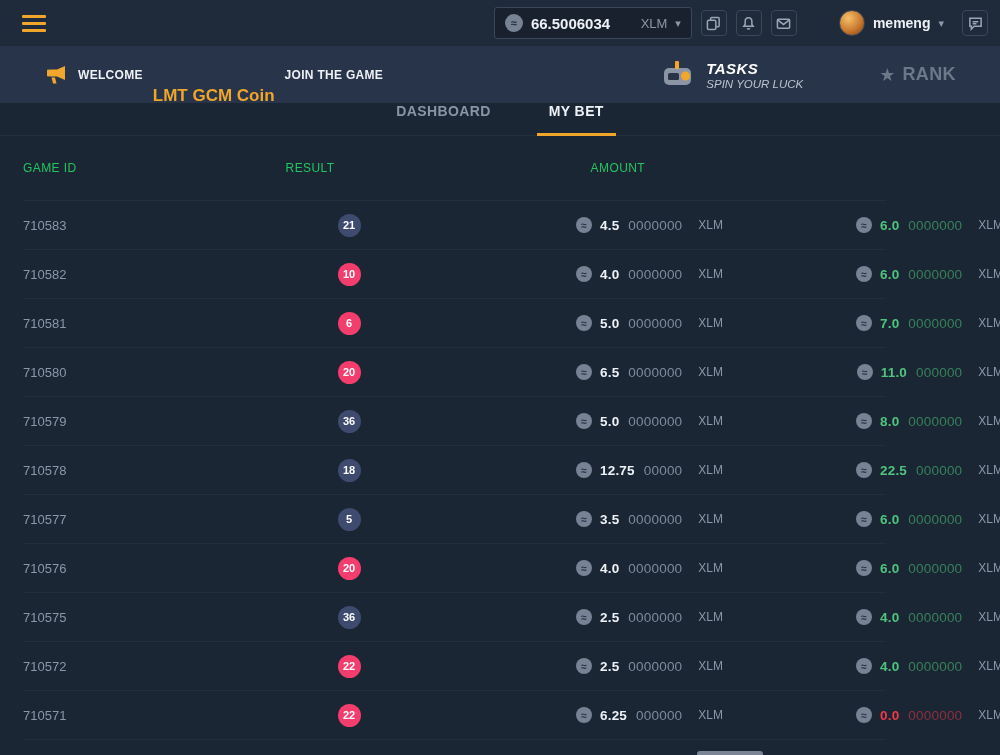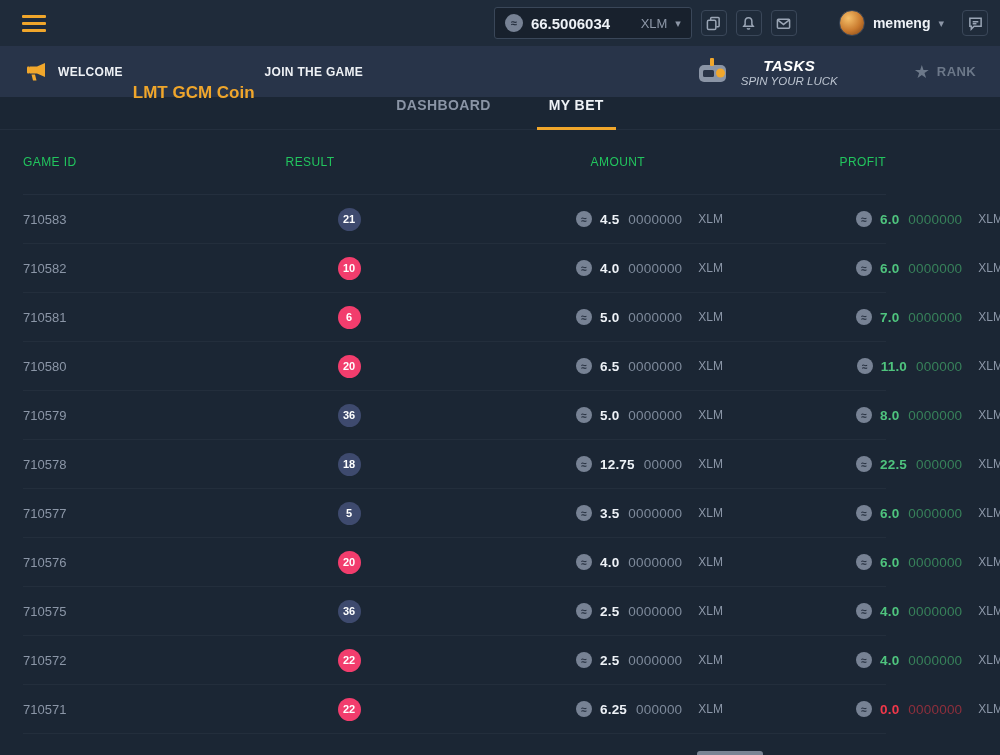--- a/index.html
+++ b/index.html
@@ -45,35 +45,35 @@
   .avatar {
     width:26px; height:26px; border-radius:50%;
     background: radial-gradient(circle at 35% 30%, #f5c06a, #c97a2e 55%, #7a4014);
     border:1px solid #3a4759;
   }
   .username { font-size:14px; font-weight:bold; color:#eef2f7; }
   .chatbtn { margin-left:18px; }
 
   
   .banner {
-    height:51px; background: var(--bg-banner, #283449);
-    display:flex; align-items:center; padding:0 24px;text-align:center;
+    height:57px; background: var(--bg-banner, #283449);
+    display:flex; align-items:center; padding:0 44px;
   }
   .banner-left { display:flex; align-items:center; gap:10px; }
   .welcome-prefix, .welcome-suffix {
     font-size:12px; font-weight:bold; color:#eef1f5; letter-spacing:.3px;
   }
   .coin-name { font-size:17px; font-weight:bold; color: var(--accent, #f0a62b); margin-top: 43px; }
   .banner-right { margin-left:auto; display:flex; align-items:center; gap:76px; }
   .tasks { display:flex; align-items:center; gap:10px; cursor:pointer; }
   .tasks-title { font-size:15px; font-weight:bold; font-style:italic; color:#ffffff; letter-spacing:.4px; }
   .tasks-sub { font-size:11.5px; font-style:italic; color:#bcc4d0; margin-top:1px; }
   .rank { display:flex; align-items:center; gap:7px; cursor:pointer; }
   .star { font-size:18px; color:#6c7889; line-height:1; }
-  .rank-label { font-size:13px; font-weight:bold; color:#6c7889; letter-spacing:.4px; }
+  .rank-label { font-size:18px; font-weight:bold; color:#6c7889; letter-spacing:.4px; }
 
   
   .tabs {
     display:flex; justify-content:center; gap:34px;
     border-bottom:1px solid #242f3e;
   }
   .tab {
     font-size:14px; font-weight:bold; letter-spacing:.4px;
     color:#8a94a5; padding:0 12px 14px; cursor:pointer;
     border-bottom:3px solid transparent; margin-bottom:-1px;
@@ -201,21 +201,20 @@
 <div class="tabs">
   <div class="tab">DASHBOARD</div>
   <div class="tab active">MY BET</div>
 </div>
 
 <div class="table">
   <div class="thead">
     <div class="th gameid">GAME ID</div>
     <div class="th result">RESULT</div>
     <div class="th amount">AMOUNT</div>
-    <div class="th profit">PROFIT</div>
   </div>
   <div>
   <div class="trow">
     <div class="cell id">710583</div>
     <div class="cell result">
       <span class="badge navy">21</span>
     </div>
     <div class="cell amount">
       <span class="coin"></span>
       <span class="num"><b>4.5</b><i>0000000</i></span>

